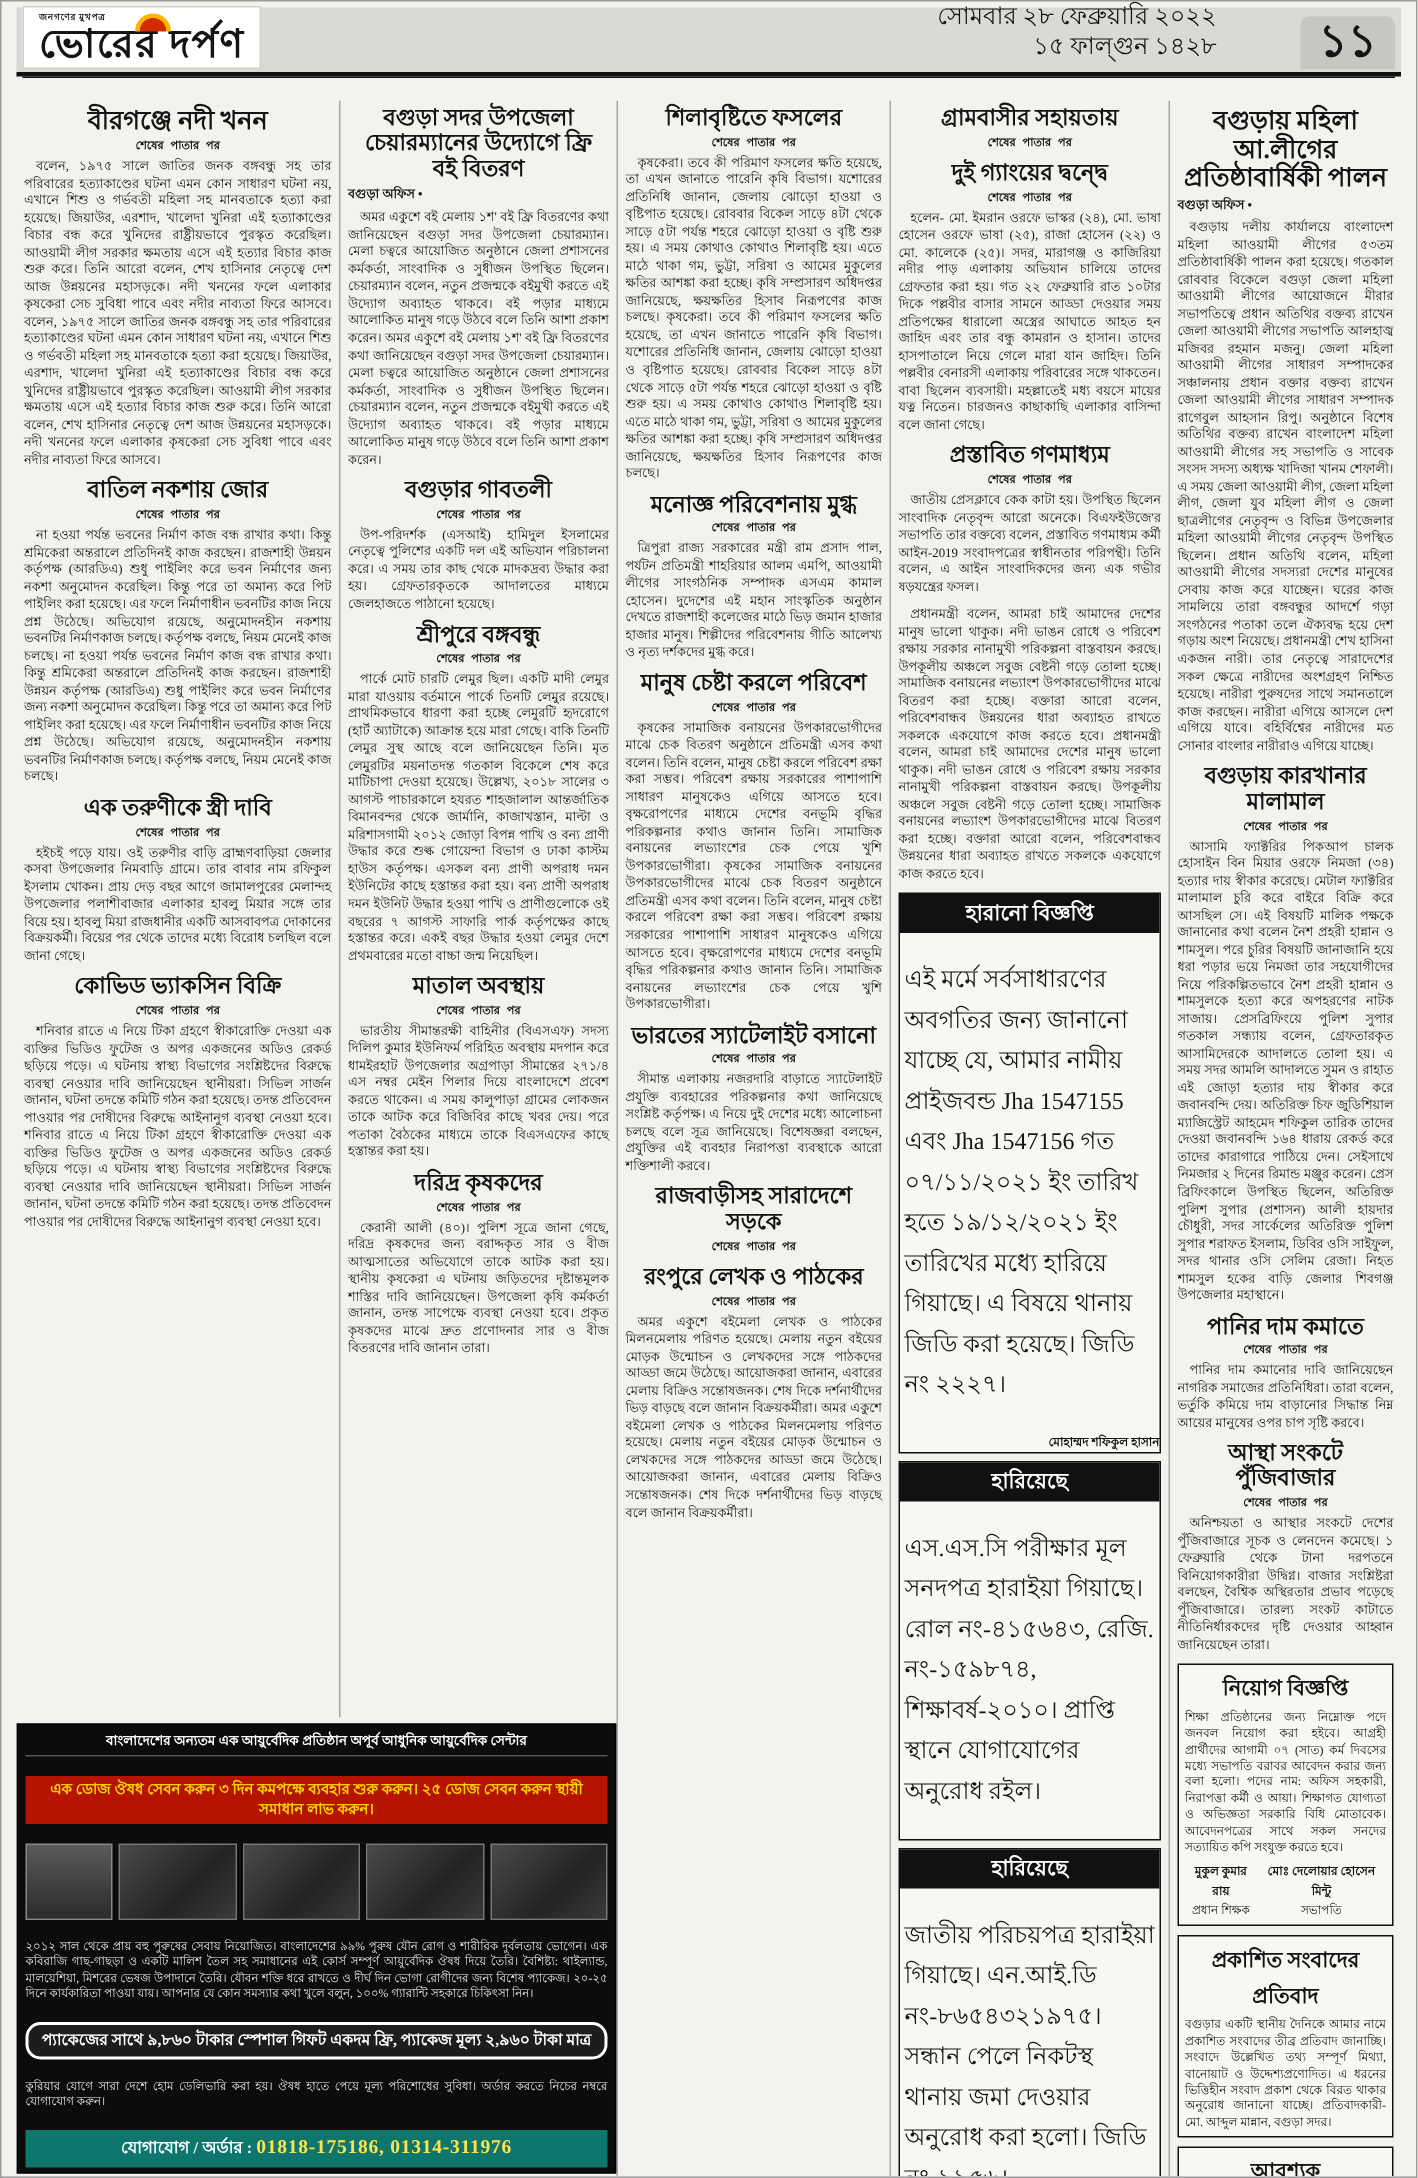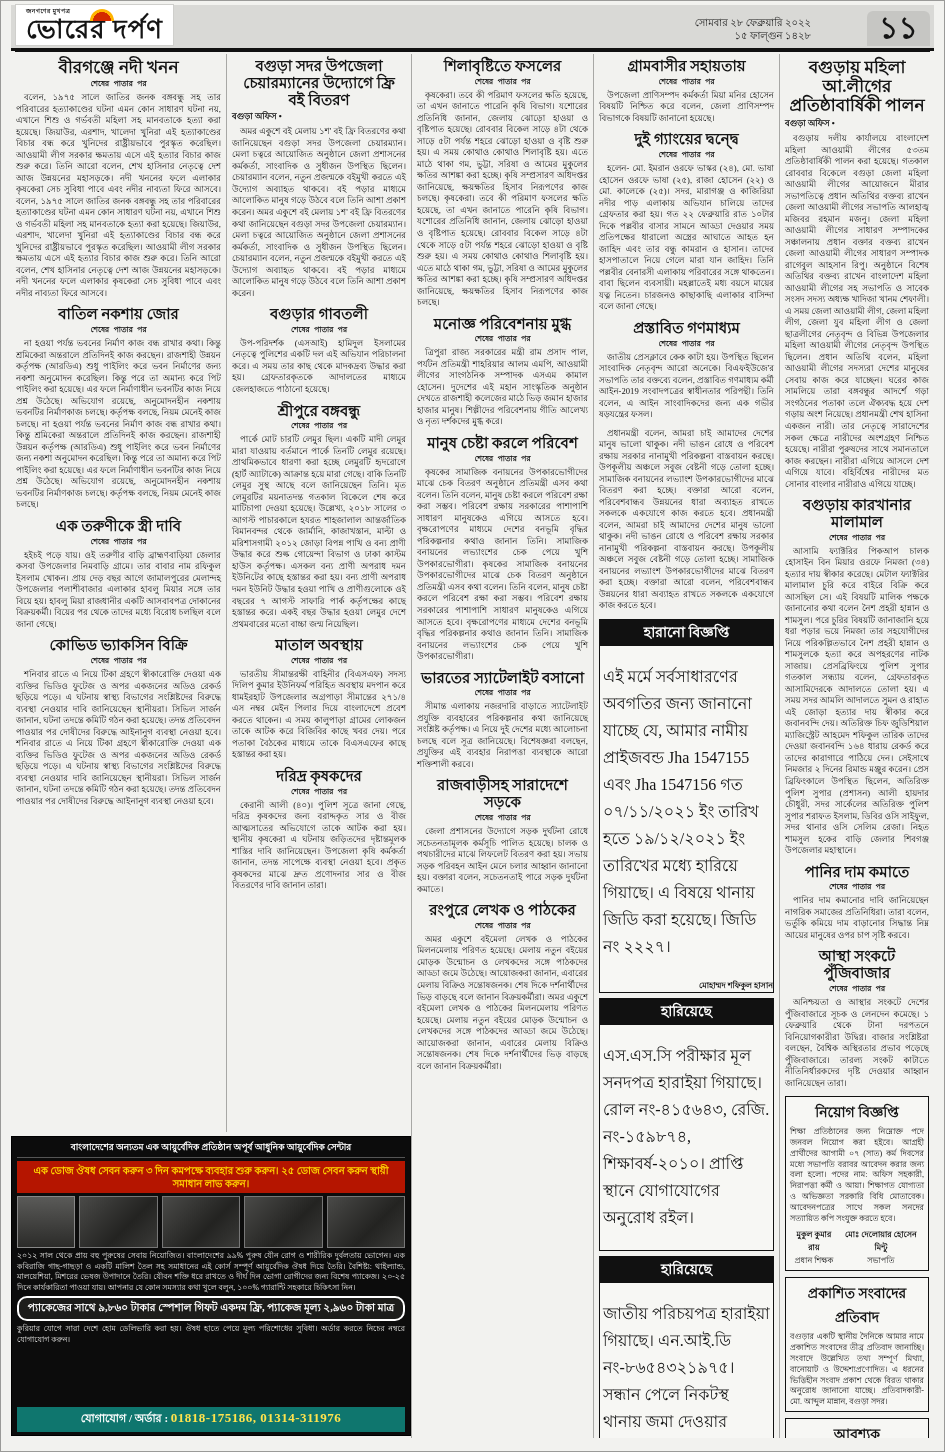--- a/index.html
+++ b/index.html
@@ -10,25 +10,25 @@
   
   .hdr{height:46px;background:#d9d9d6;display:flex;justify-content:space-between;align-items:flex-end;
        border-bottom:3px solid #111;box-shadow:0 5px 0 -4px #111;padding:2px 4px;}
   .masthead{background:#fff;padding:1px 10px 2px 10px;position:relative;border:1px solid #cfcfcc;}
   .tagline{font-size:6px;font-weight:bold;letter-spacing:.5px;}
   .logo-row{position:relative;line-height:1;}
   .logo-text{font-size:26px;font-weight:bold;letter-spacing:1px;}
   .sun{position:absolute;top:-8px;left:64px;width:24px;height:12px;border-radius:12px 12px 0 0;
        background:radial-gradient(circle at 50% 100%,#d42a00 0 52%,#ffb400 53% 100%);}
   .hdr-right{display:flex;align-items:flex-end;gap:8px;}
-  .dates{text-align:right;font-size:10px;line-height:1.25;padding-bottom:4px;}
+  .dates{text-align:right;font-size:16px;line-height:1.25;padding-bottom:4px;}
   .pagenum{background:#c6c6c3;font-size:30px;font-weight:bold;padding:0 12px 2px 12px;
            border-radius:6px 6px 0 0;line-height:1.1;margin-left:48px;}
   
-  .cols{display:flex;height:1384px;overflow:hidden;margin-top:3px;}
+  .cols{display:flex;height:1384px;overflow:hidden;margin-top:16px;}
   .col{overflow:hidden;padding:0 5px;}
   .col + .col, .leftwrap + .col{border-left:1px solid #a8a8a5;}
   .leftwrap{flex:0 0 400px;display:flex;flex-direction:column;}
   .tworow{display:flex;height:1078px;overflow:hidden;}
   .c1{flex:0 0 215px;}
   .c2{flex:1 1 auto;border-left:1px solid #a8a8a5;}
   .c3{flex:0 0 182px;}
   .c4{flex:0 0 186px;}
   .c5{flex:1 1 auto;}
   article{margin-bottom:7px;}
@@ -42,21 +42,21 @@
   .notice .ntitle{text-align:center;font-weight:bold;font-size:14px;margin:1px 0 2px 0;}
   .notice .nbody{font-size:8px;line-height:1.35;text-align:justify;margin:0;}
   .nsigns{display:flex;justify-content:space-between;margin-top:4px;font-size:8px;font-weight:bold;text-align:center;}
   .nsign span{display:block;font-weight:normal;}
   .strip-box{border:1px solid #111;margin:5px 0;background:#f7f7f4;}
   .strip-box .strip{background:#111;color:#fff;font-weight:bold;text-align:center;font-size:14px;padding:1px 0;}
   .strip-box .nbody{padding:2px 3px;}
   .signline{text-align:right;font-size:8px;font-weight:bold;margin-top:2px;}
   
   .ad{height:300px;background:#0c0c0c;color:#f2f2f2;margin-top:4px;border:1px solid #000;
-      padding:3px 5px;display:flex;flex-direction:column;gap:3px;overflow:hidden;}
+      padding:3px 5px;display:flex;flex-direction:column;gap:13px;overflow:hidden;}
   .ad-topline{font-size:9px;font-weight:bold;text-align:center;color:#fff;
               border-bottom:1px solid #555;padding-bottom:2px;}
   .ad-redband{background:#b51500;color:#ffd400;font-weight:bold;font-size:10px;text-align:center;
               padding:3px 4px;line-height:1.3;}
   .ad-photos{display:flex;gap:4px;align-items:stretch;height:52px;}
   .ad-photo{flex:1;background:linear-gradient(135deg,#4a4a48,#232321 60%,#3a3a38);border:1px solid #777;}
   .ad-product{flex:0 0 58px;background:linear-gradient(180deg,#5a5a58,#2b2b29);border:1px solid #888;}
   .ad-body{font-size:7.8px;line-height:1.35;text-align:justify;margin:0;color:#e8e8e6;}
   .ad-offer{border:2px solid #fff;border-radius:10px;background:#1d1d1b;color:#fff;font-weight:bold;
             font-size:10.5px;text-align:center;padding:2px 4px;}
@@ -178,34 +178,32 @@
         <p class="bodytext">কৃষকের সামাজিক বনায়নের উপকারভোগীদের মাঝে চেক বিতরণ অনুষ্ঠানে প্রতিমন্ত্রী এসব কথা বলেন। তিনি বলেন, মানুষ চেষ্টা করলে পরিবেশ রক্ষা করা সম্ভব। পরিবেশ রক্ষায় সরকারের পাশাপাশি সাধারণ মানুষকেও এগিয়ে আসতে হবে। বৃক্ষরোপণের মাধ্যমে দেশের বনভূমি বৃদ্ধির পরিকল্পনার কথাও জানান তিনি। সামাজিক বনায়নের লভ্যাংশের চেক পেয়ে খুশি উপকারভোগীরা। কৃষকের সামাজিক বনায়নের উপকারভোগীদের মাঝে চেক বিতরণ অনুষ্ঠানে প্রতিমন্ত্রী এসব কথা বলেন। তিনি বলেন, মানুষ চেষ্টা করলে পরিবেশ রক্ষা করা সম্ভব। পরিবেশ রক্ষায় সরকারের পাশাপাশি সাধারণ মানুষকেও এগিয়ে আসতে হবে। বৃক্ষরোপণের মাধ্যমে দেশের বনভূমি বৃদ্ধির পরিকল্পনার কথাও জানান তিনি। সামাজিক বনায়নের লভ্যাংশের চেক পেয়ে খুশি উপকারভোগীরা।</p>
       </article>
       <article>
         <h2 class="hl">ভারতের স্যাটেলাইট বসানো</h2>
         <div class="kicker">শেষের পাতার পর</div>
         <p class="bodytext">সীমান্ত এলাকায় নজরদারি বাড়াতে স্যাটেলাইট প্রযুক্তি ব্যবহারের পরিকল্পনার কথা জানিয়েছে সংশ্লিষ্ট কর্তৃপক্ষ। এ নিয়ে দুই দেশের মধ্যে আলোচনা চলছে বলে সূত্র জানিয়েছে। বিশেষজ্ঞরা বলছেন, প্রযুক্তির এই ব্যবহার নিরাপত্তা ব্যবস্থাকে আরো শক্তিশালী করবে।</p>
       </article>
       <article>
         <h2 class="hl">রাজবাড়ীসহ সারাদেশে সড়কে</h2>
         <div class="kicker">শেষের পাতার পর</div>
-        <p class="bodytext">জেলা প্রশাসনের উদ্যোগে সড়ক দুর্ঘটনা রোধে সচেতনতামূলক কর্মসূচি পালিত হয়েছে। চালক ও পথচারীদের মাঝে লিফলেট বিতরণ করা হয়। সভায় সড়ক পরিবহন আইন মেনে চলার আহ্বান জানানো হয়। বক্তারা বলেন, সচেতনতাই পারে সড়ক দুর্ঘটনা কমাতে।</p>
       </article>
       <article>
         <h2 class="hl">রংপুরে লেখক ও পাঠকের</h2>
         <div class="kicker">শেষের পাতার পর</div>
         <p class="bodytext">অমর একুশে বইমেলা লেখক ও পাঠকের মিলনমেলায় পরিণত হয়েছে। মেলায় নতুন বইয়ের মোড়ক উন্মোচন ও লেখকদের সঙ্গে পাঠকদের আড্ডা জমে উঠেছে। আয়োজকরা জানান, এবারের মেলায় বিক্রিও সন্তোষজনক। শেষ দিকে দর্শনার্থীদের ভিড় বাড়ছে বলে জানান বিক্রয়কর্মীরা। অমর একুশে বইমেলা লেখক ও পাঠকের মিলনমেলায় পরিণত হয়েছে। মেলায় নতুন বইয়ের মোড়ক উন্মোচন ও লেখকদের সঙ্গে পাঠকদের আড্ডা জমে উঠেছে। আয়োজকরা জানান, এবারের মেলায় বিক্রিও সন্তোষজনক। শেষ দিকে দর্শনার্থীদের ভিড় বাড়ছে বলে জানান বিক্রয়কর্মীরা।</p>
       </article>
     </div>
 
     <div class="col c4">
       <article>
         <h2 class="hl">গ্রামবাসীর সহায়তায়</h2>
         <div class="kicker">শেষের পাতার পর</div>
-        <p class="bodytext">উপজেলা প্রাণিসম্পদ কর্মকর্তা মিয়া মনির হোসেন বিষয়টি নিশ্চিত করে বলেন, জেলা প্রাণিসম্পদ বিভাগকে বিষয়টি জানানো হয়েছে।</p>
       </article>
       <article>
         <h2 class="hl">দুই গ্যাংয়ের দ্বন্দ্বে</h2>
         <div class="kicker">শেষের পাতার পর</div>
         <p class="bodytext">হলেন- মো. ইমরান ওরফে ভাস্কর (২৪), মো. ভাষা হোসেন ওরফে ভাষা (২৫), রাজা হোসেন (২২) ও মো. কালেকে (২৫)। সদর, মারাগঞ্জ ও কাজিরিয়া নদীর পাড় এলাকায় অভিযান চালিয়ে তাদের গ্রেফতার করা হয়। গত ২২ ফেব্রুয়ারি রাত ১০টার দিকে পল্লবীর বাসার সামনে আড্ডা দেওয়ার সময় প্রতিপক্ষের ধারালো অস্ত্রের আঘাতে আহত হন জাহিদ এবং তার বন্ধু কামরান ও হাসান। তাদের হাসপাতালে নিয়ে গেলে মারা যান জাহিদ। তিনি পল্লবীর বেনারসী এলাকায় পরিবারের সঙ্গে থাকতেন। বাবা ছিলেন ব্যবসায়ী। মহল্লাতেই মধ্য বয়সে মায়ের যত্ন নিতেন। চারজনও কাছাকাছি এলাকার বাসিন্দা বলে জানা গেছে।</p>
       </article>
       <article>
         <h2 class="hl">প্রস্তাবিত গণমাধ্যম</h2>
         <div class="kicker">শেষের পাতার পর</div>
         <p class="bodytext">জাতীয় প্রেসক্লাবে কেক কাটা হয়। উপস্থিত ছিলেন সাংবাদিক নেতৃবৃন্দ আরো অনেকে। বিএফইউজে'র সভাপতি তার বক্তব্যে বলেন, প্রস্তাবিত গণমাধ্যম কর্মী আইন-2019 সংবাদপত্রের স্বাধীনতার পরিপন্থী। তিনি বলেন, এ আইন সাংবাদিকদের জন্য এক গভীর ষড়যন্ত্রের ফসল।</p>

